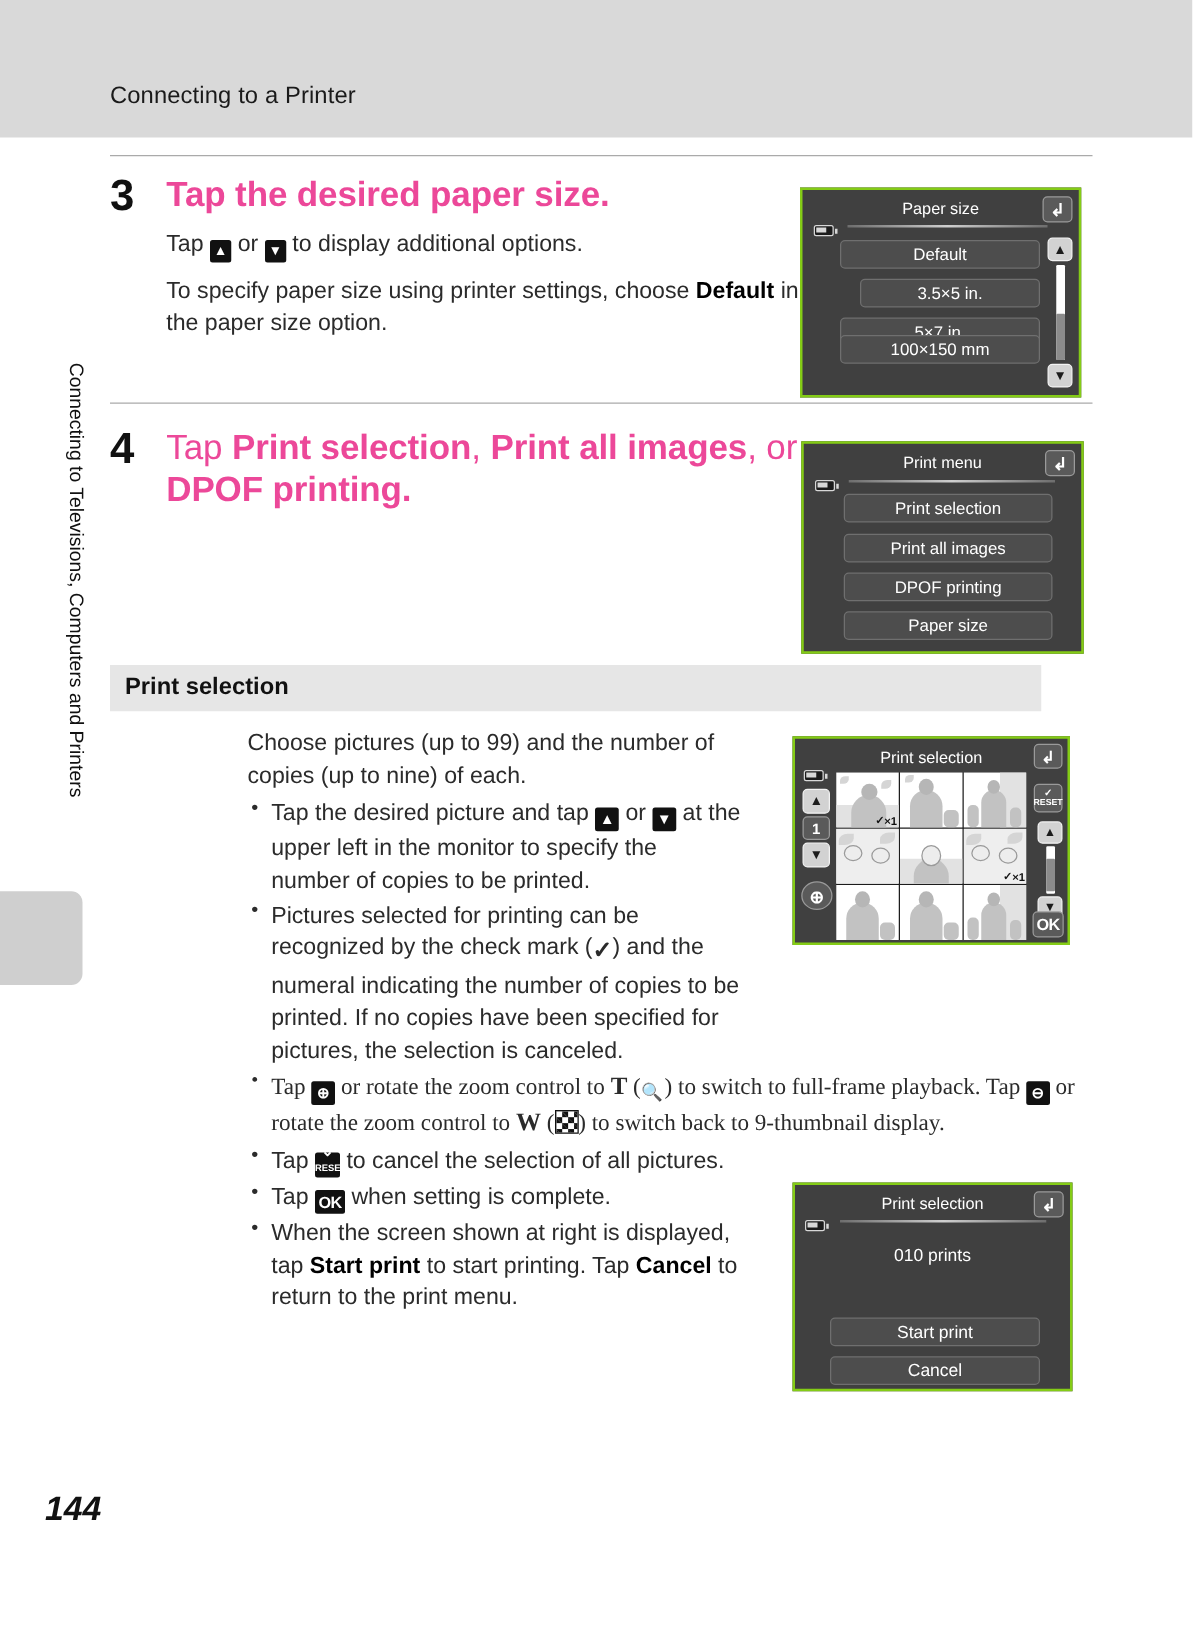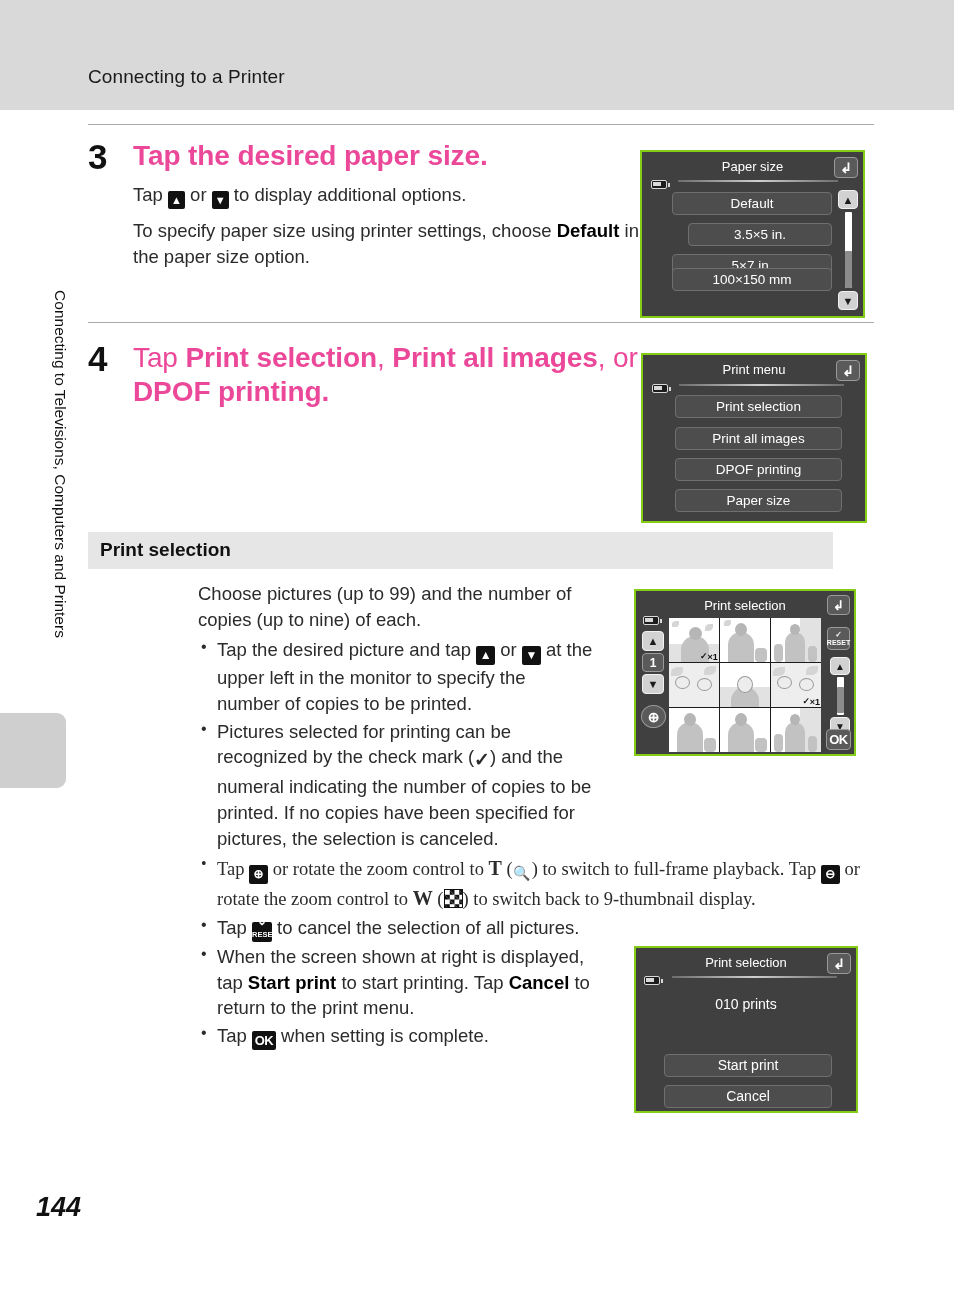--- a/index.html
+++ b/index.html
@@ -246,25 +246,25 @@
       </li>
       <li style="width:395px;">
         <span>Pictures selected for printing can be recognized by the check mark (</span><span class="gi-check">✓</span><span>) and the numeral indicating the number of copies to be printed. If no copies have been specified for pictures, the selection is canceled.</span>
       </li>
       <li style="width:676px;font-family:Liberation Serif, serif;">
         <span>Tap </span><span class="gi gi-sq">⊕</span><span> or rotate the zoom control to </span><span class="wide-letter">T</span><span> (</span><span class="gi-outline">🔍</span><span>) to switch to full-frame playback. Tap </span><span class="gi gi-sq">⊖</span><span> or rotate the zoom control to </span><span class="wide-letter">W</span><span> (</span><span class="gi-check4"></span><span>) to switch back to 9-thumbnail display.</span>
       </li>
       <li style="width:676px;">
         <span>Tap </span><span class="gi gi-reset">RESET</span><span> to cancel the selection of all pictures.</span>
       </li>
+      <li style="width:676px;">
+        <span>Tap </span><span class="gi gi-ok">OK</span><span> when setting is complete.</span>
+      </li>
       <li style="width:395px;">
         <span>When the screen shown at right is displayed, tap </span><b>Start print</b><span> to start printing. Tap </span><b>Cancel</b><span> to return to the print menu.</span>
-      </li>
-      <li style="width:676px;">
-        <span>Tap </span><span class="gi gi-ok">OK</span><span> when setting is complete.</span>
       </li>
     </ul>
   </div>
 
 </div>
 
 <div class="cam" style="left:640px; top:150px; width:225px; height:168px;">
   <div class="cam-title">Paper size</div>
   <div class="cam-underline" style="left:36px; top:28px; width:160px;"></div>
   <div class="cam-batt" style="left:9px; top:28px;"></div>

